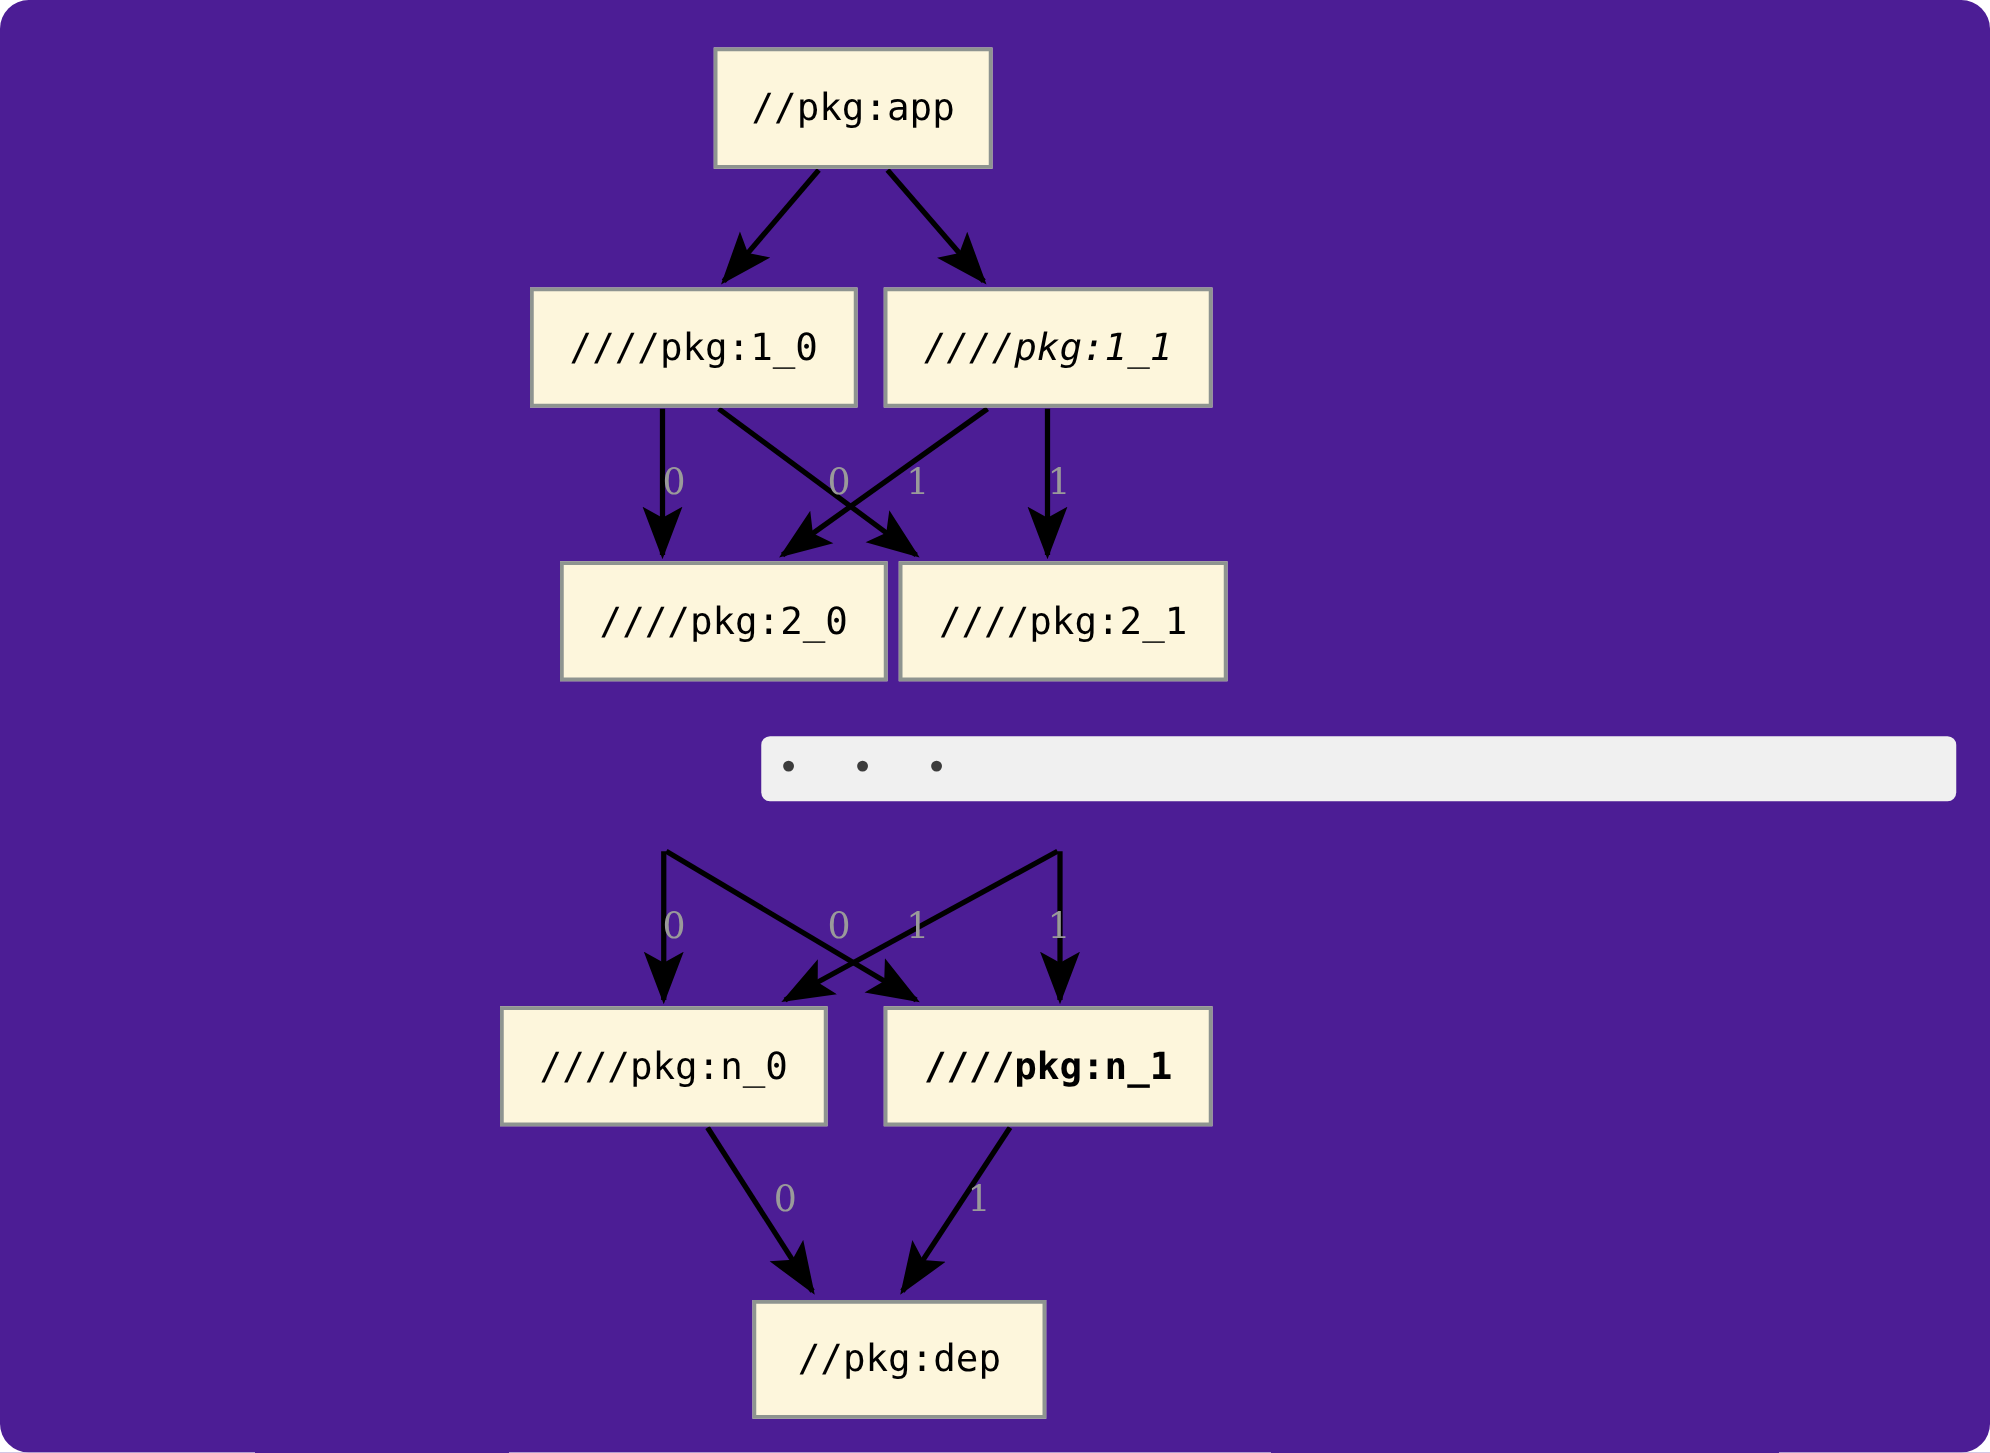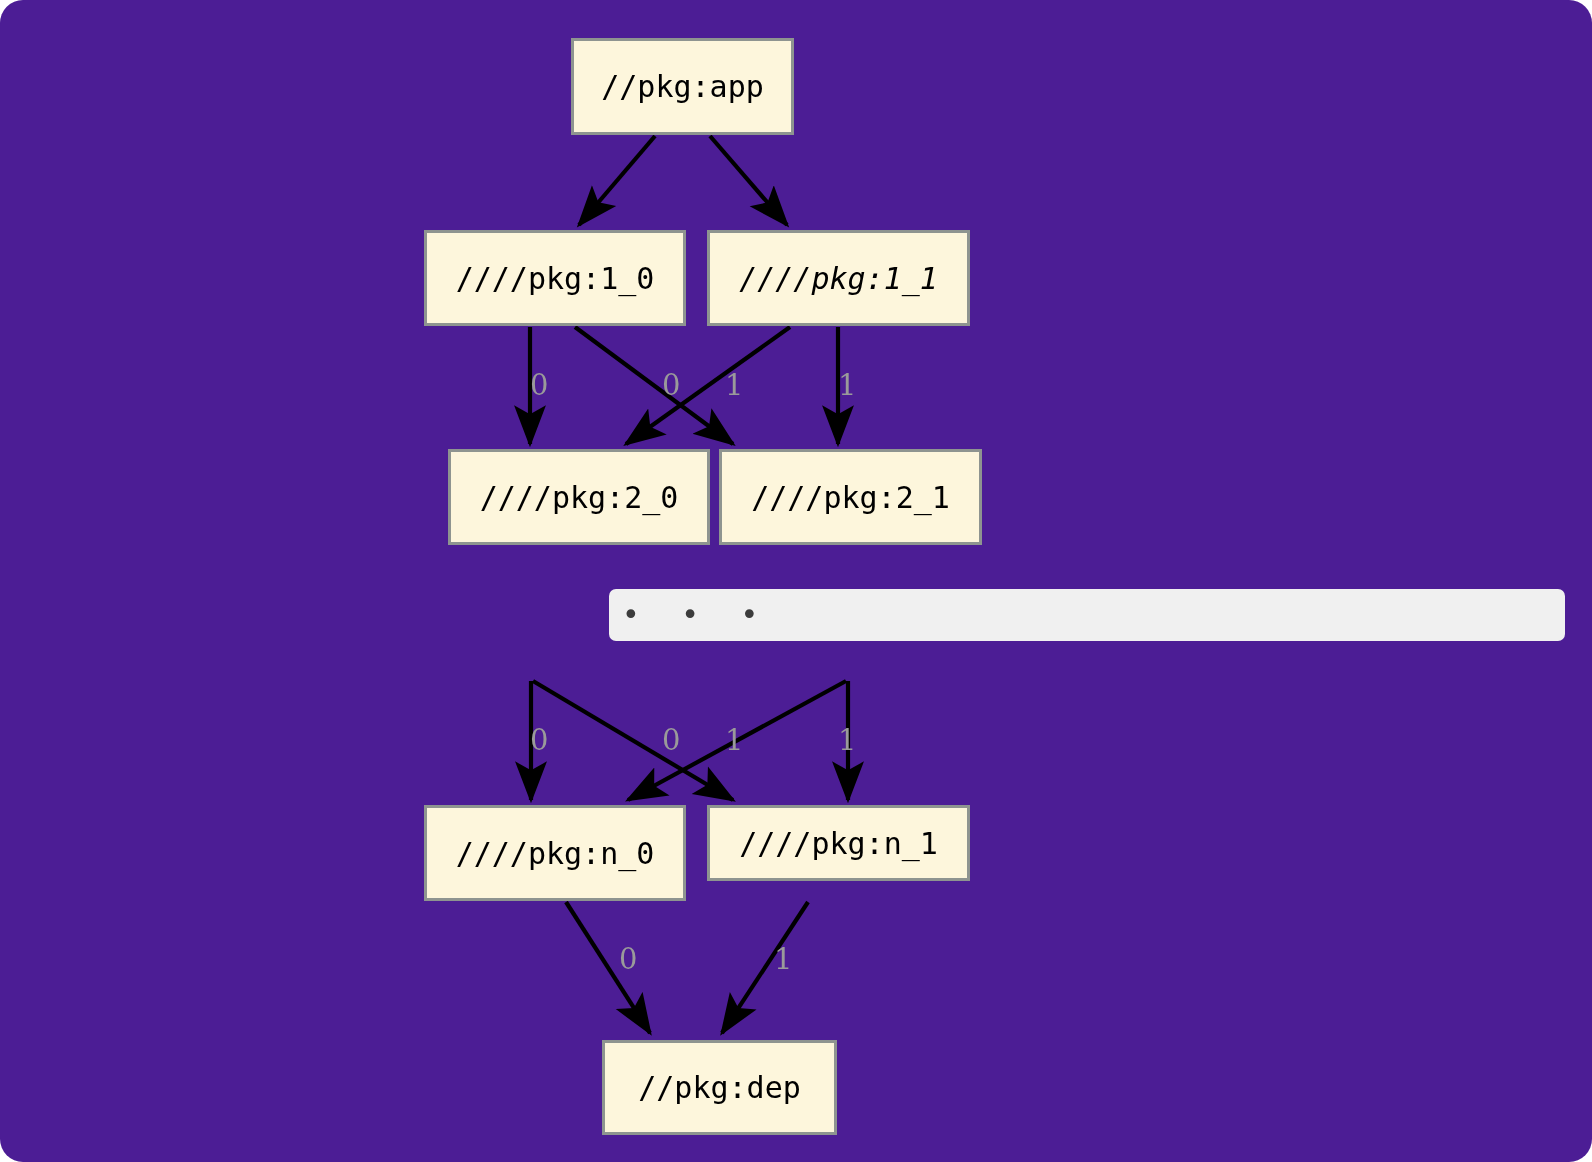--- a/index.html
+++ b/index.html
@@ -115,25 +115,25 @@
   </div>
 
   <div class="node-box" style="left:400px; top:449px; width:262px; height:96px;margin-left:48px;">
     <span>////pkg:2_0</span>
   </div>
 
   <div class="node-box" style="left:707px; top:449px; width:263px; height:96px;margin-left:12px;">
     <span>////pkg:2_1</span>
   </div>
 
-  <div class="node-box" style="left:400px; top:805px; width:262px; height:96px;margin-left:24px;">
+  <div class="node-box" style="left:400px; top:805px; width:262px; height:96px;">
     <span>////pkg:n_0</span>
   </div>
 
-  <div class="node-box" style="left:707px; top:805px; width:263px; height:76px;">
+  <div class="node-box" style="left:707px; top:805px; width:263px; height:96px;font-weight:bold;">
     <span>////pkg:n_1</span>
   </div>
 
   <div class="node-box" style="left:571px; top:1040px; width:235px; height:95px;margin-left:31px;">
     <span>//pkg:dep</span>
   </div>
 
   <div class="edge-label" style="left:530px; top:371px;">0</div>
   <div class="edge-label" style="left:662px; top:371px;">0</div>
   <div class="edge-label" style="left:725px; top:371px;">1</div>

